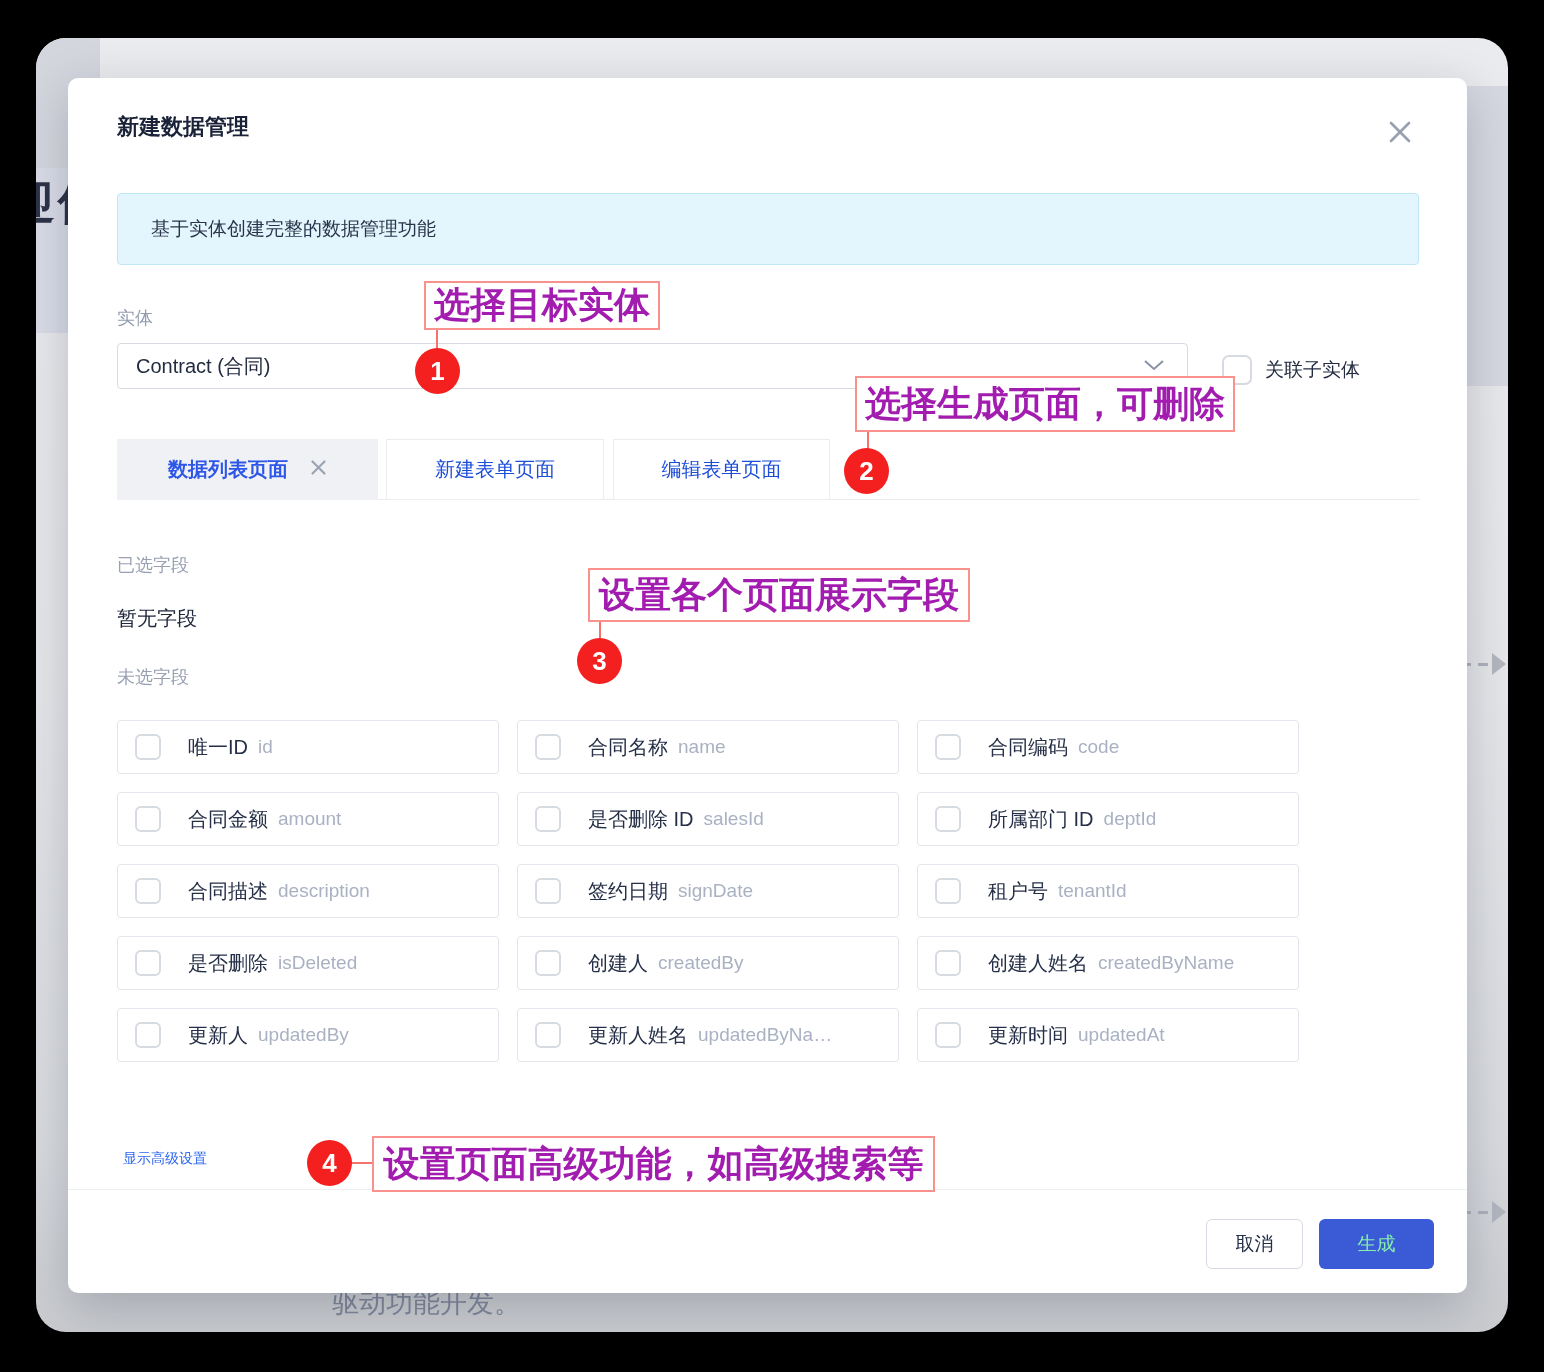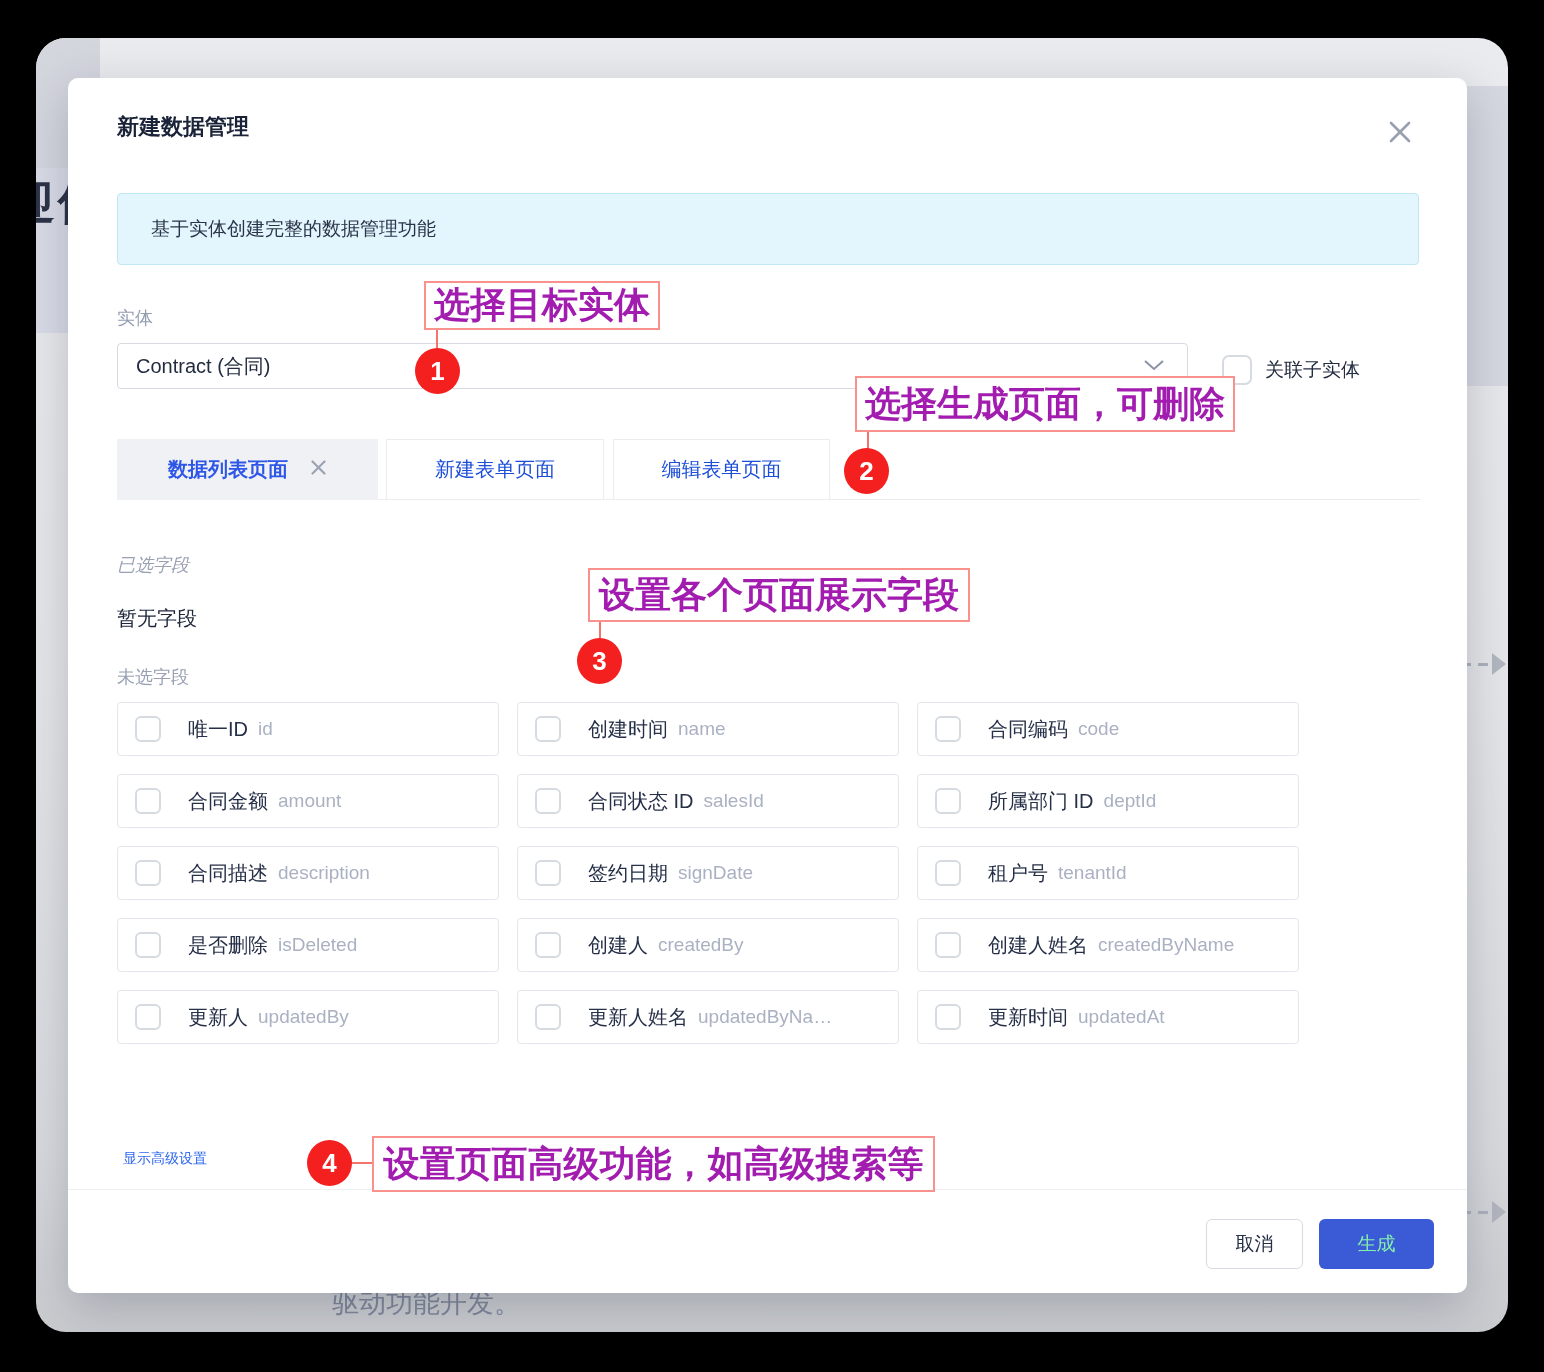--- a/index.html
+++ b/index.html
@@ -65,27 +65,27 @@
   .tabs { position:absolute; left:0; top:361px; width:100%; height:61px; }
   .tabs .rule { position:absolute; left:49px; top:60px; width:1303px; height:1px; background:#e9ebee; }
   .tab { position:absolute; top:0; height:61px; display:flex; align-items:center; justify-content:center;
     font-size:20px; cursor:pointer; }
   .tab-active { left:49px; width:261px; background:#f0f1f4; color:#2e57e8; font-weight:600; gap:22px; }
   .tab-plain { background:#fff; border:1px solid #ebedf0; color:#1d4ed8; }
   .tab-2 { left:318px; width:218px; }
   .tab-3 { left:545px; width:217px; }
 
   .sec-label { position:absolute; left:49px; font-size:18px; color:#99a1b3; }
-  .sec-selected { top:475px;font-style:italic; }
+  .sec-selected { top:475px; }
   .sec-unselected { top:587px; }
   .empty-text { position:absolute; left:49px; top:527px; font-size:20px; color:#20283d; }
 
   
   .field-grid {
-    position:absolute; left:49px; top:624px;
+    position:absolute; left:49px; top:642px;
     display:grid; grid-template-columns:382px 382px 382px; column-gap:18px; row-gap:18px;
   }
   .field-box {
     height:54px; border:1px solid #e3e6ec; border-radius:4px; background:#fff;
     display:flex; align-items:center; padding-left:17px; gap:27px; cursor:pointer;
   }
   .field-box .zh { font-size:20px; color:#252f47; white-space:nowrap; }
   .field-box .code { font-size:19px; color:#a9b1c2; margin-left:-17px; white-space:nowrap; }
 
   .adv-link { position:absolute; left:55px; top:1072px; font-size:14px; color:#2d66f0; cursor:pointer; }
@@ -192,36 +192,36 @@
     <div class="sec-label sec-unselected">未选字段</div>
 
     <div class="field-grid">
       <div class="field-box">
         <span class="checkbox cb-26"></span>
         <span class="zh">唯一ID</span>
         <span class="code">id</span>
       </div>
       <div class="field-box">
         <span class="checkbox cb-26"></span>
-        <span class="zh">创建时间</span>
+        <span class="zh">合同名称</span>
         <span class="code">name</span>
       </div>
       <div class="field-box">
         <span class="checkbox cb-26"></span>
         <span class="zh">合同编码</span>
         <span class="code">code</span>
       </div>
       <div class="field-box">
         <span class="checkbox cb-26"></span>
         <span class="zh">合同金额</span>
         <span class="code">amount</span>
       </div>
       <div class="field-box">
         <span class="checkbox cb-26"></span>
-        <span class="zh">合同状态 ID</span>
+        <span class="zh">是否删除 ID</span>
         <span class="code">salesId</span>
       </div>
       <div class="field-box">
         <span class="checkbox cb-26"></span>
         <span class="zh">所属部门 ID</span>
         <span class="code">deptId</span>
       </div>
       <div class="field-box">
         <span class="checkbox cb-26"></span>
         <span class="zh">合同描述</span>

